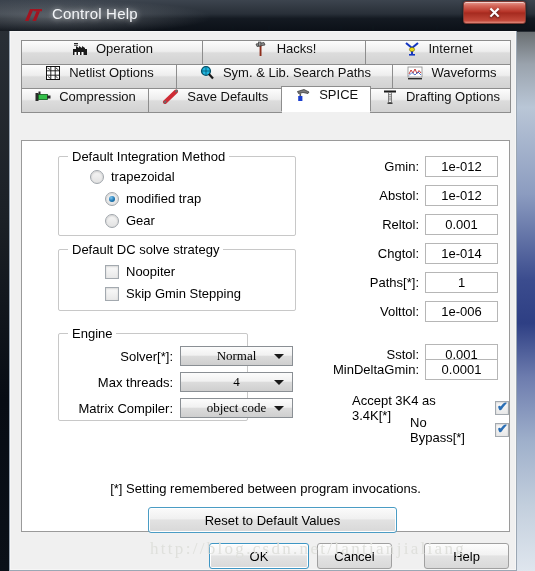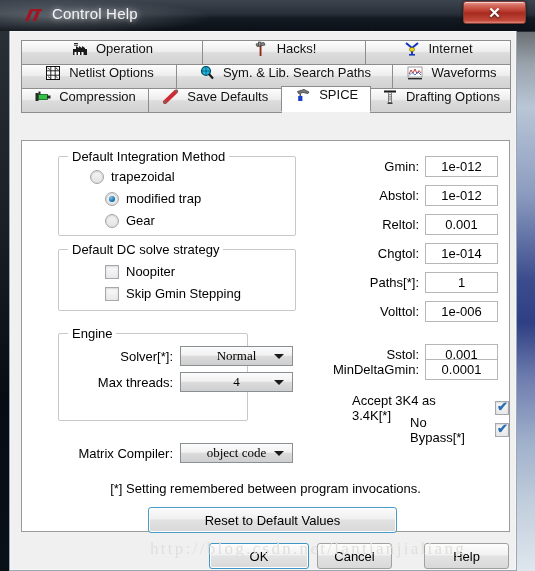--- a/index.html
+++ b/index.html
@@ -373,21 +373,21 @@
             <span class="arrow"></span>
           </span>
         </div>
         <div class="eng-row" style="left:2px; top:38px;">
           <span class="eng-label">Max threads:</span>
           <span class="combo">
             <span>4</span>
             <span class="arrow"></span>
           </span>
         </div>
-        <div class="eng-row" style="left:2px; top:64px;margin-top:45px;">
+        <div class="eng-row" style="left:2px; top:64px;">
           <span class="eng-label">Matrix Compiler:</span>
           <span class="combo">
             <span>object code</span>
             <span class="arrow"></span>
           </span>
         </div>
       </div>
 
       <div class="param-row" style="left:295px; top:15px;">
         <span class="param-label">Gmin:</span>

